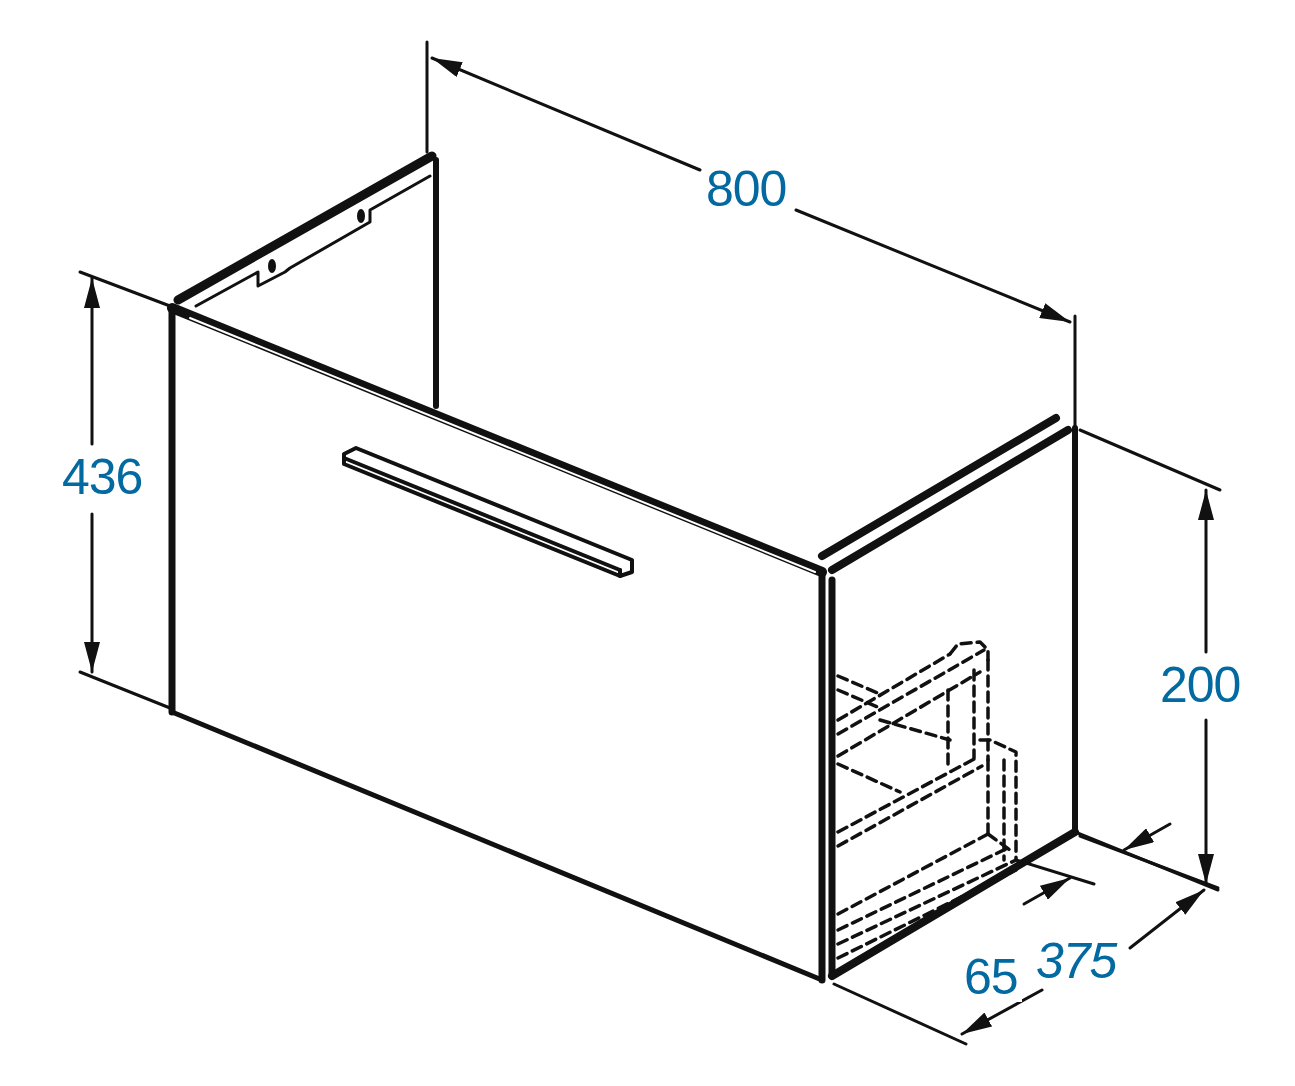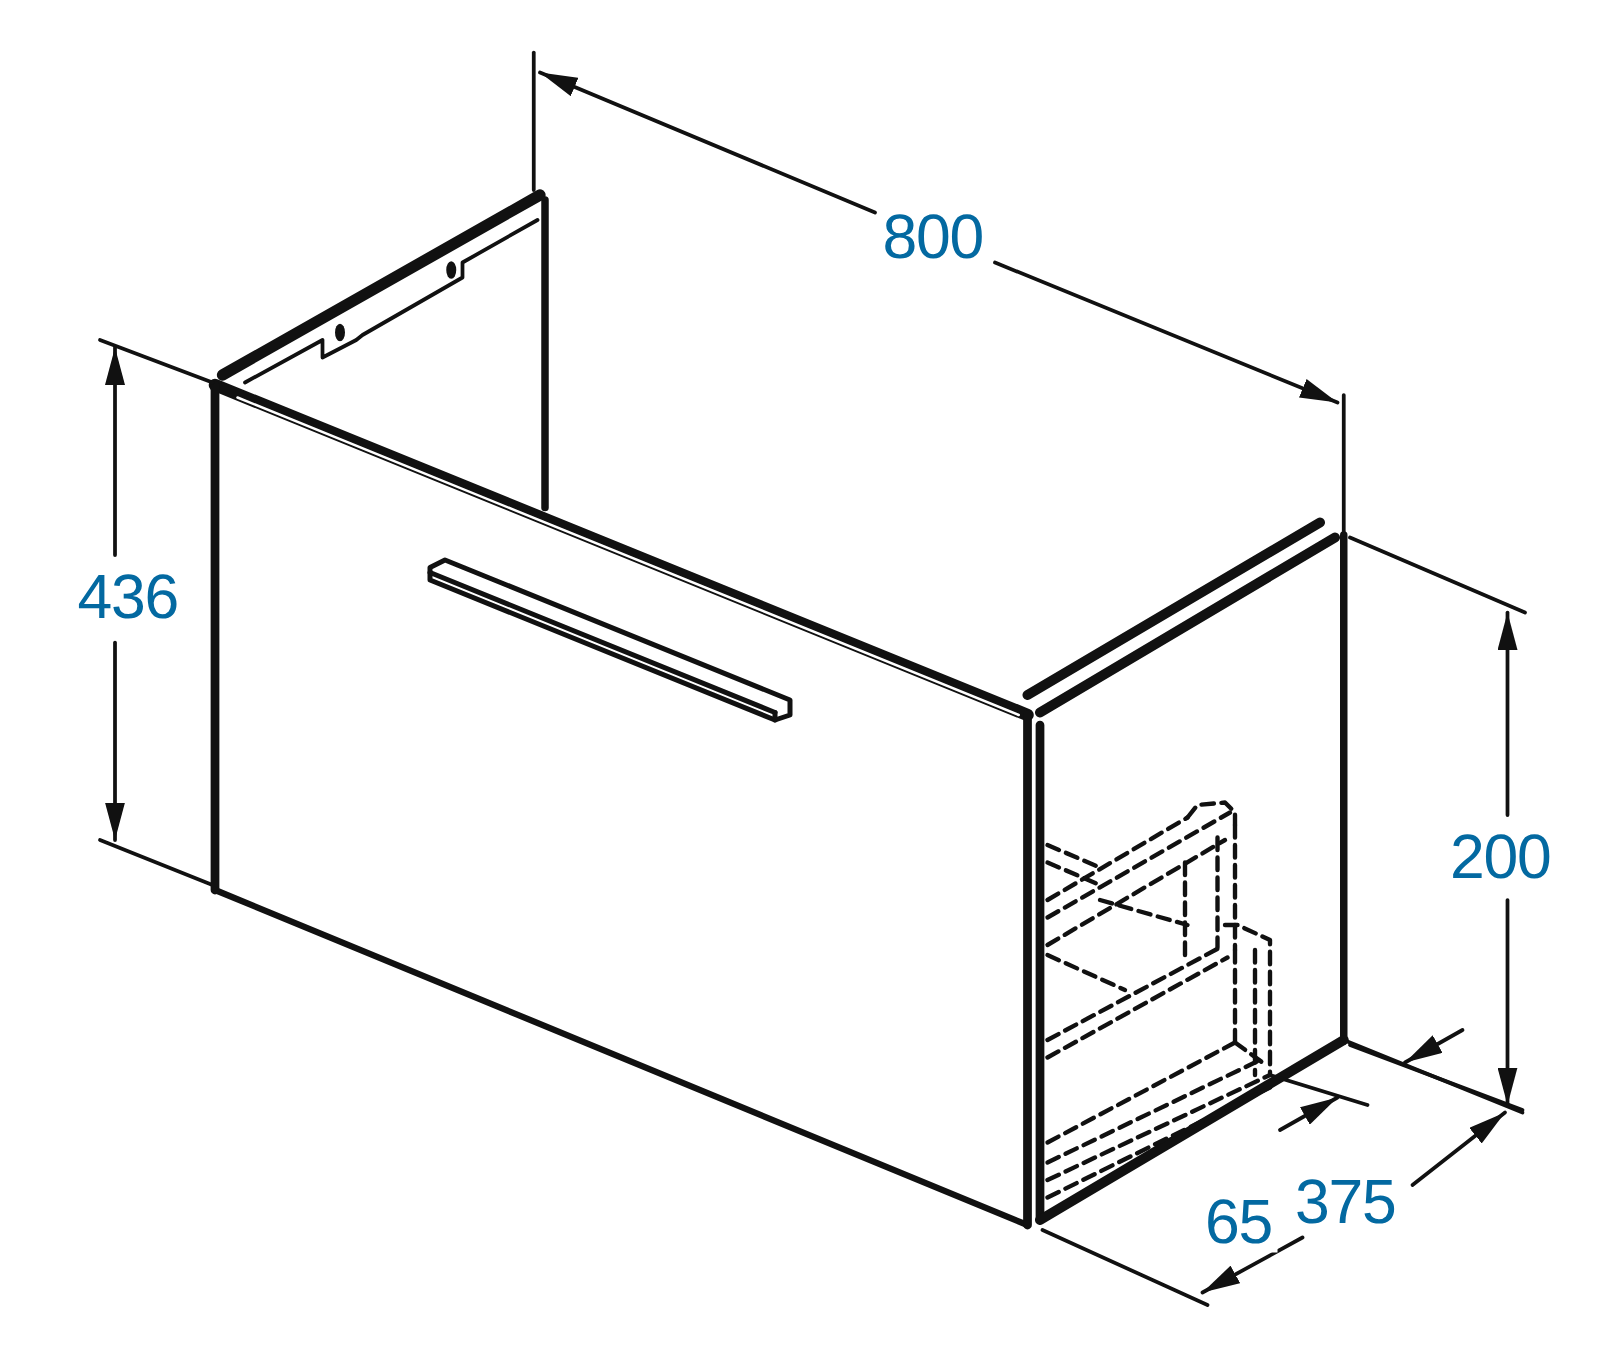--- a/index.html
+++ b/index.html
@@ -127,14 +127,14 @@
         <line x1="1024" y1="904" x2="1070" y2="878" marker-end="url(#arrL)"></line>
         <line x1="1170" y1="824" x2="1124" y2="850" marker-end="url(#arrL)"></line>
       </g>
     </g>
   </svg>
 
   <div class="dim-label" style="left:702px; top:164px;">800</div>
   <div class="dim-label" style="left:42px; top:452px;margin-left:16px;">436</div>
   <div class="dim-label" style="left:1156px; top:660px;">200</div>
   <div class="dim-label" style="left:960px; top:952px;">65</div>
-  <div class="dim-label" style="left:1032px; top:936px;">375</div>
+  <div class="dim-label" style="left:1032px; top:936px;font-style:italic;">375</div>
 </div>
 
 </body></html>

